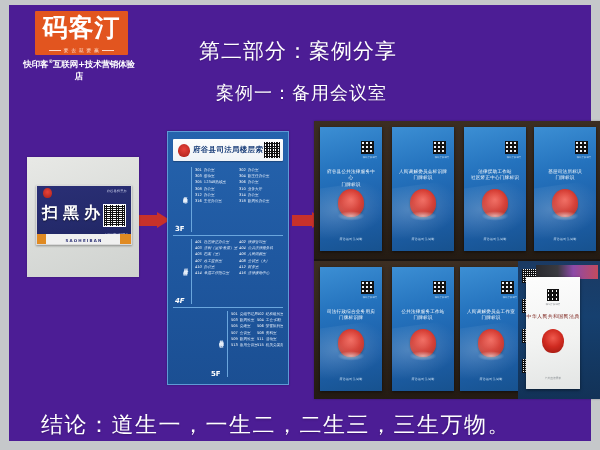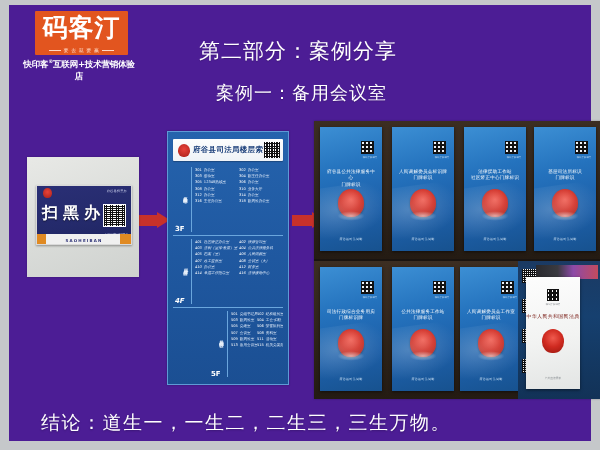--- a/index.html
+++ b/index.html
@@ -29,21 +29,21 @@
 
   
   .title-main{position:absolute;left:190px;top:32px;color:#fff;font-size:21px;
               font-weight:500;letter-spacing:1px;white-space:nowrap;
               text-shadow:0 1px 1px rgba(0,0,0,.18);}
   .title-sub{position:absolute;left:207px;top:76px;color:#fff;font-size:18px;
              font-weight:500;letter-spacing:1px;white-space:nowrap;
              text-shadow:0 1px 1px rgba(0,0,0,.18);}
 
   
-  .conclusion{position:absolute;left:32px;top:405px;color:#fff;font-size:19px;
+  .conclusion{position:absolute;left:32px;top:405px;color:#fff;font-size:22px;
               font-weight:500;letter-spacing:1.5px;white-space:nowrap;
               text-shadow:0 1px 2px rgba(0,0,0,.25);}
 
   
   .arrow{position:absolute;height:14px;}
   .arrow .shaft{position:absolute;left:0;top:3px;width:22px;height:11px;
                 background:#c8312a;}
   .arrow .head{position:absolute;left:20px;top:0;width:0;height:0;
                border-top:8.5px solid transparent;border-bottom:8.5px solid transparent;
                border-left:13px solid #c8312a;}

